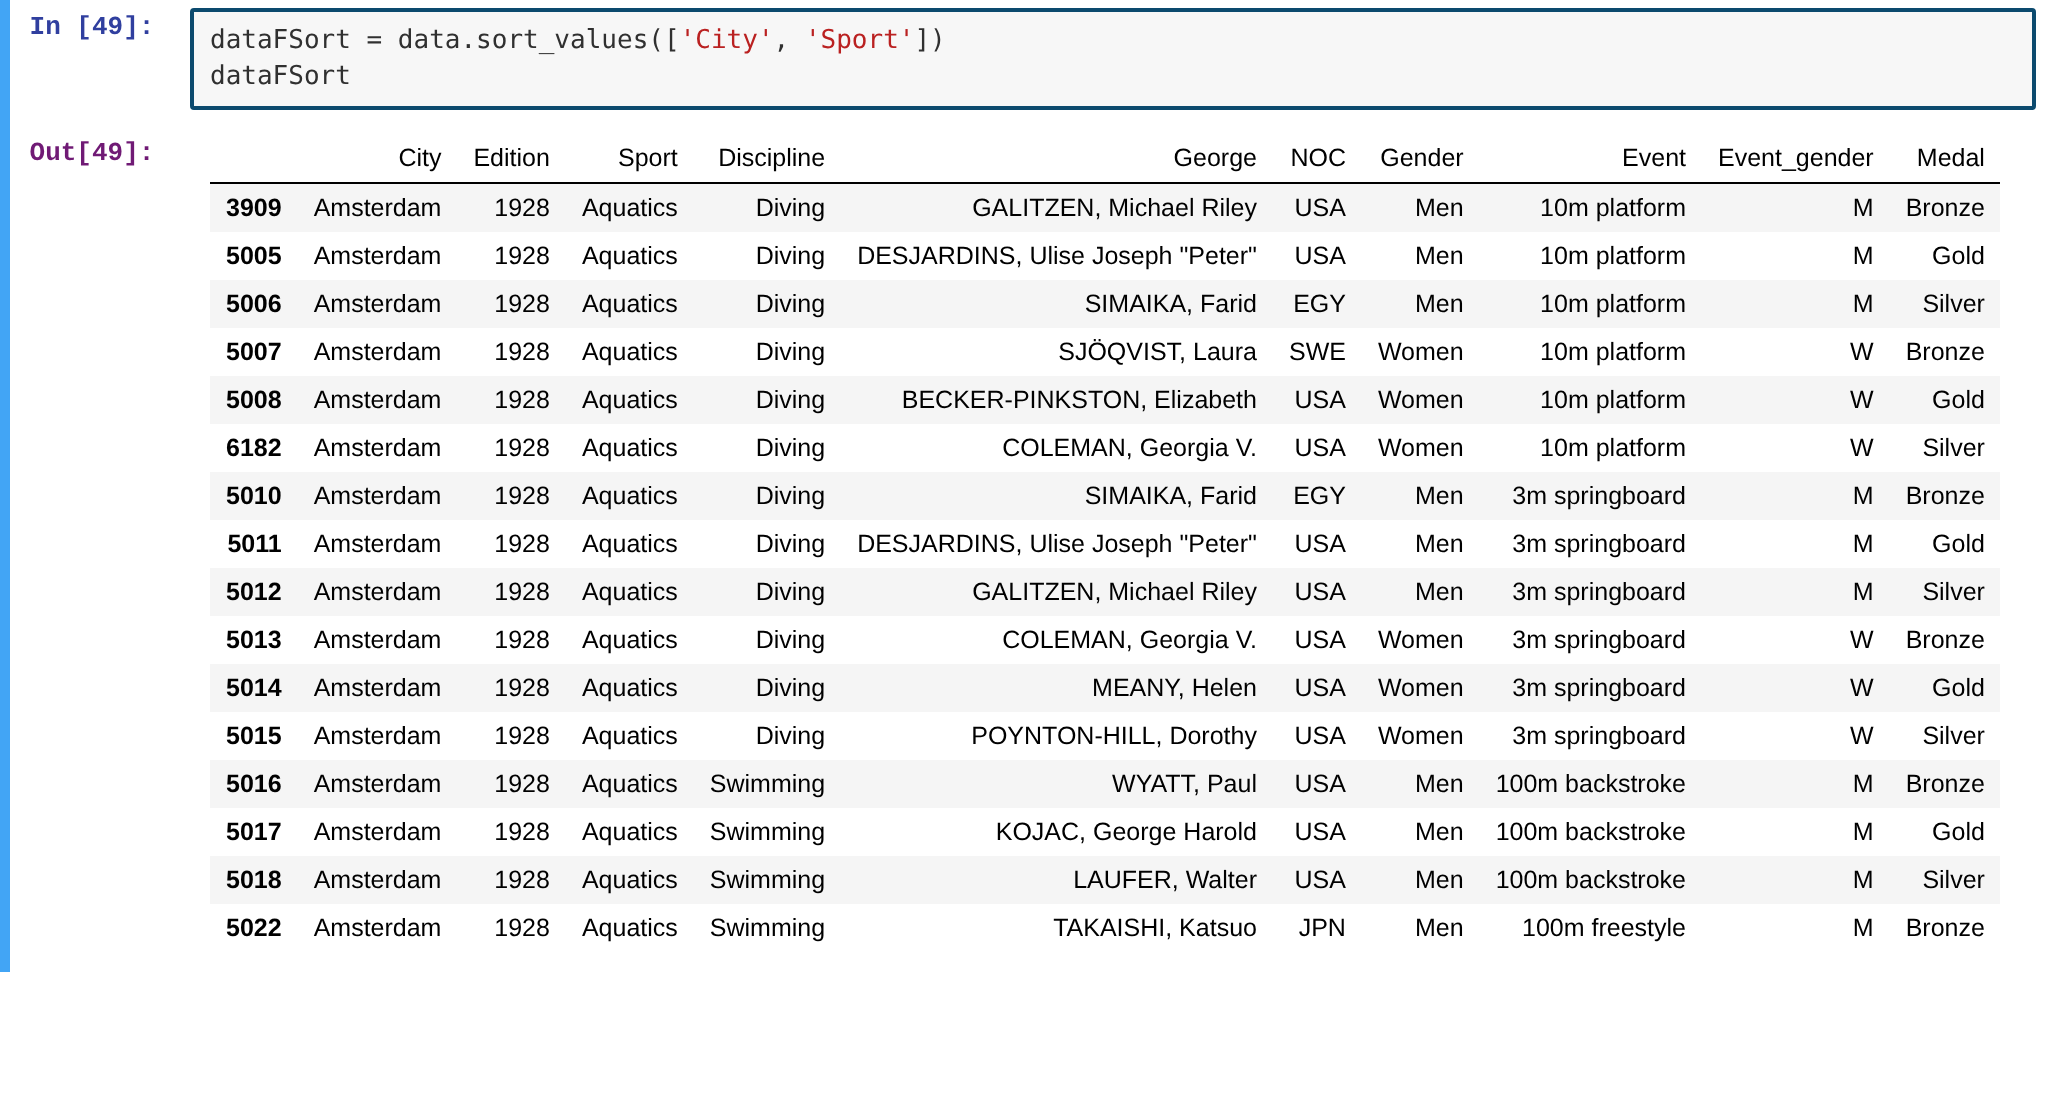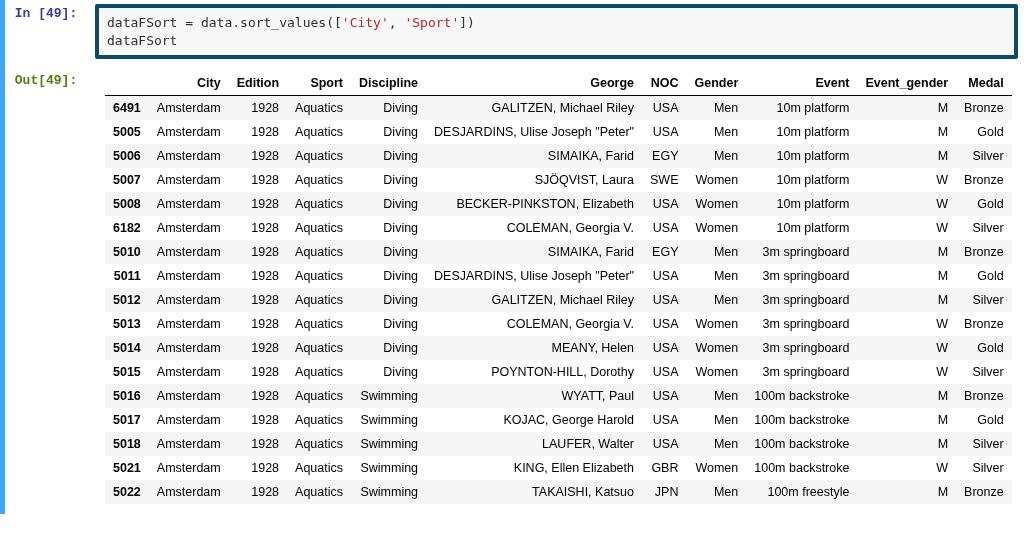--- a/index.html
+++ b/index.html
@@ -20,25 +20,25 @@
   }
   .prompt {
     width: 90px;
     min-width: 90px;
     text-align: center;
     padding: 6px 8px 0 0;
     font-family: Liberation Mono, monospace;
     font-size: 13px;
   }
   .in-prompt  { color: #303F9F; font-weight: bold; }
-  .out-prompt { color: #4d7c0f; font-weight: bold; }
+  .out-prompt { color: #701a75; font-weight: bold; }
   .code-box {
     flex: 1;
     background: #F7F7F7;
-    border: 4px solid #0c4a6e;
+    border: 2px solid #0c4a6e;
     border-radius: 2px;
     padding: 6px 8px;
     font-family: monospace;
     font-size: 13px;
     line-height: 1.35;
     white-space: pre;
     margin: 4px 6px 8px 0;
     color: #303030;
   }
   .code-box .s { color: #BA2121; }        
@@ -51,21 +51,21 @@
     border-collapse: collapse;
     font-size: 12.5px;
     color: #000;
   }
   table.df th, table.df td {
     padding: 5px 8px;
     text-align: right;
     white-space: nowrap;
   }
   table.df thead th {
-    font-weight: bold;
+    font-weight: normal;
     border-bottom: 1px solid #000;
   }
   table.df tbody th {
     font-weight: bold;
   }
   table.df tbody tr:nth-child(odd) {
     background: #F5F5F5;
   }
 </style>
 </head>
@@ -95,21 +95,21 @@
               <th>NOC</th>
               <th>Gender</th>
               <th>Event</th>
               <th>Event_gender</th>
               <th>Medal</th>
             </tr>
         </thead>
         <tbody id="df-body">
 
         <tr>
-              <th>6491</th>
+              <th>3909</th>
               <td>Amsterdam</td>
               <td>1928</td>
               <td>Aquatics</td>
               <td>Diving</td>
               <td>GALITZEN, Michael Riley</td>
               <td>USA</td>
               <td>Men</td>
               <td>10m platform</td>
               <td>M</td>
               <td>Bronze</td>
@@ -287,33 +287,20 @@
               <th>5018</th>
               <td>Amsterdam</td>
               <td>1928</td>
               <td>Aquatics</td>
               <td>Swimming</td>
               <td>LAUFER, Walter</td>
               <td>USA</td>
               <td>Men</td>
               <td>100m backstroke</td>
               <td>M</td>
-              <td>Silver</td>
-            </tr>
-            <tr>
-              <th>5021</th>
-              <td>Amsterdam</td>
-              <td>1928</td>
-              <td>Aquatics</td>
-              <td>Swimming</td>
-              <td>KING, Ellen Elizabeth</td>
-              <td>GBR</td>
-              <td>Women</td>
-              <td>100m backstroke</td>
-              <td>W</td>
               <td>Silver</td>
             </tr>
             <tr>
               <th>5022</th>
               <td>Amsterdam</td>
               <td>1928</td>
               <td>Aquatics</td>
               <td>Swimming</td>
               <td>TAKAISHI, Katsuo</td>
               <td>JPN</td>

